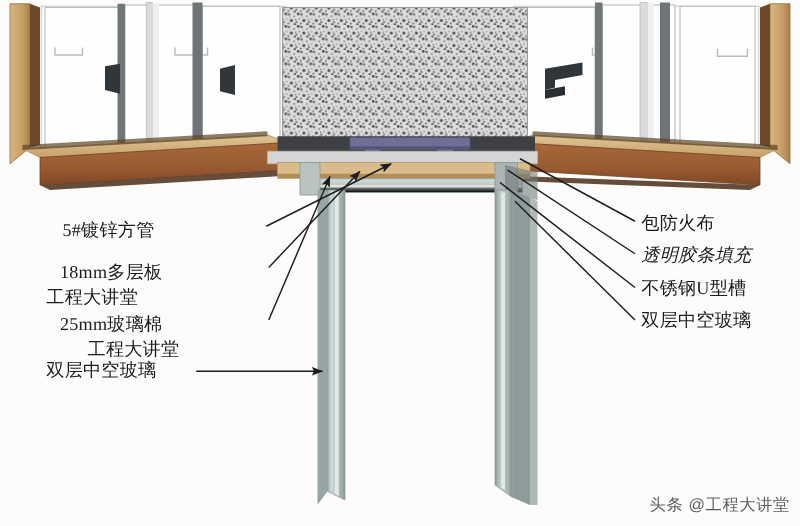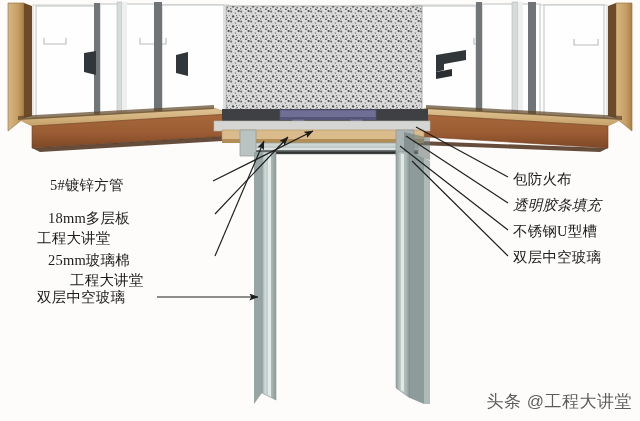--- a/index.html
+++ b/index.html
@@ -21,21 +21,21 @@
     color:#1b1b1b;
     white-space:nowrap;
     letter-spacing:0.2px;
   }
   .lbl-left{text-align:right;}
   .lbl-right{text-align:left;}
   .wm{
     position:absolute;
     right:8px;bottom:8px;
     font-family:"Liberation Sans","DejaVu Sans",sans-serif;
-    font-size:17px;
+    font-size:13px;
     color:#3a3a3a;
     opacity:.82;
     letter-spacing:.5px;
     white-space:nowrap;
   }
 </style>
 </head>
 <body>
 
 <div id="stage">

